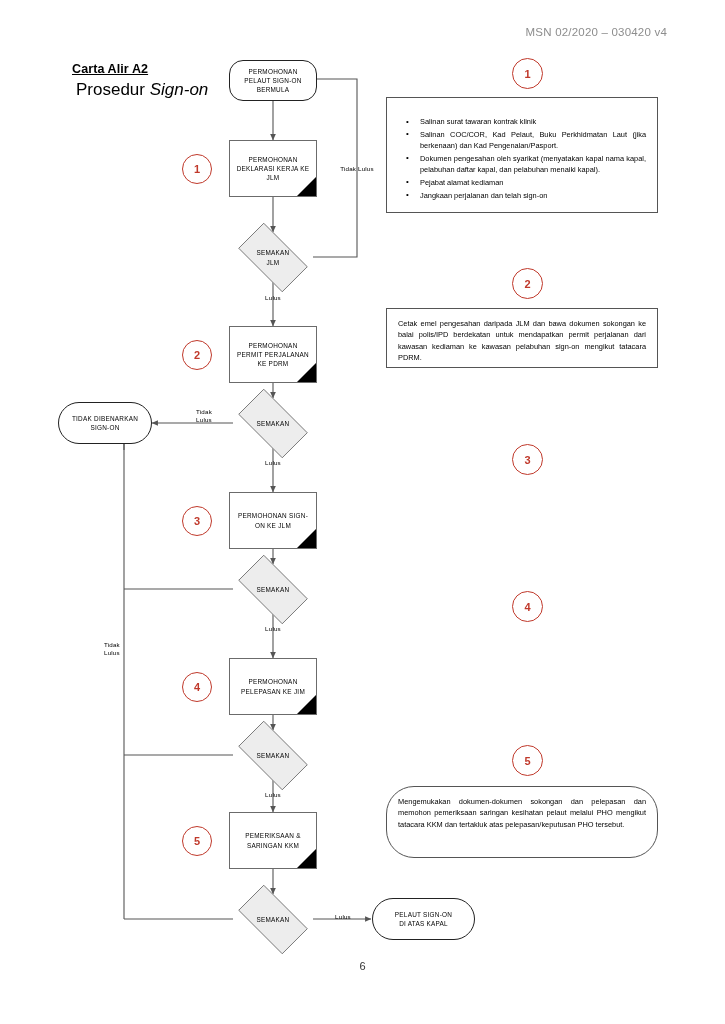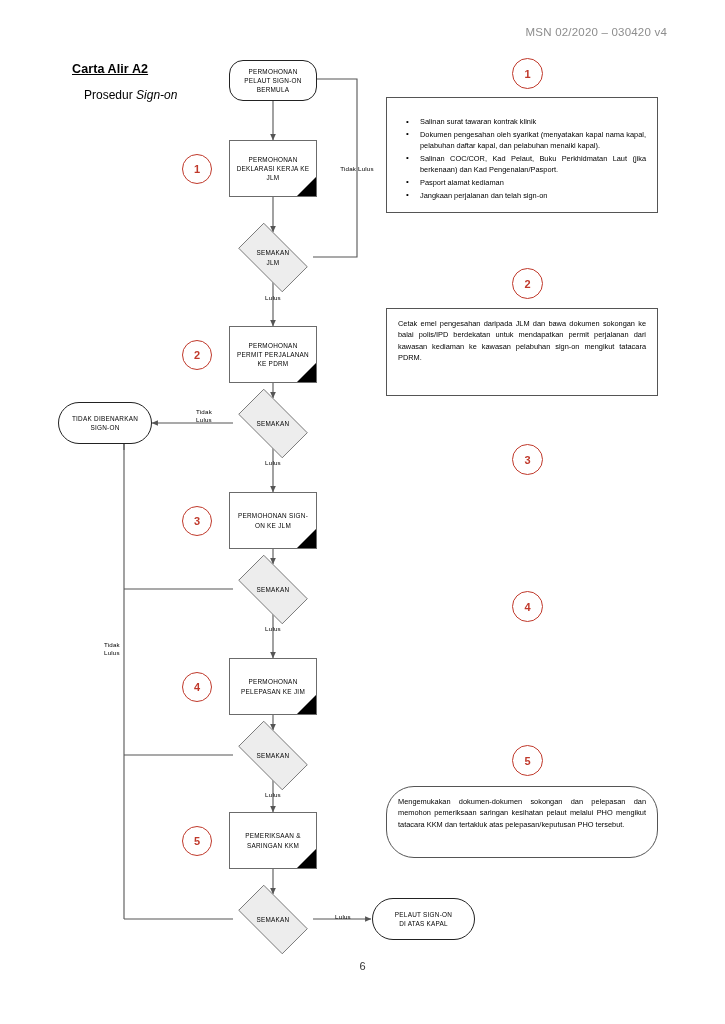--- a/index.html
+++ b/index.html
@@ -27,21 +27,21 @@
   }
 
   
   .title-block { position:absolute; left:72px; top:62px; }
   .title-main {
     font-size:12.5px; font-weight:bold;
     text-decoration:underline;
     margin:0 0 3px 0;
     letter-spacing:0.1px;
   }
-  .title-sub { font-size:12px; margin:12px; }
+  .title-sub { font-size:17px; margin:4px; }
   .title-sub i { font-style:italic; }
 
   
   .flow { position:absolute; left:0; top:0; width:380px; height:1024px; }
   .flow svg { position:absolute; left:0; top:0; }
 
   
   .node {
     position:absolute;
     display:flex; align-items:center; justify-content:center;
@@ -281,29 +281,29 @@
     <div class="node term" style="left:372px; top:898px; width:103px; height:42px;">
       <span>PELAUT SIGN-ON<br>DI ATAS KAPAL</span>
     </div>
 
   </div>
 
   <div class="marker right" style="left:512px; top:58px;">1</div>
   <div class="note" style="left:386px; top:97px; width:272px; height:116px;">
     <ul>
       <li>Salinan surat tawaran kontrak klinik</li>
+      <li>Salinan COC/COR, Kad Pelaut, Buku Perkhidmatan Laut (jika berkenaan) dan Kad Pengenalan/Pasport.</li>
       <li>Dokumen pengesahan oleh syarikat (menyatakan kapal nama kapal, pelabuhan daftar kapal, dan pelabuhan menaiki kapal).</li>
-      <li>Salinan COC/COR, Kad Pelaut, Buku Perkhidmatan Laut (jika berkenaan) dan Kad Pengenalan/Pasport.</li>
-      <li>Pasport alamat kediaman</li>
+      <li>Pejabat alamat kediaman</li>
       <li>Jangkaan perjalanan dan telah sign-on</li>
     </ul>
   </div>
 
   <div class="marker right" style="left:512px; top:268px;">2</div>
-  <div class="note" style="left:386px; top:308px; width:272px; height:88px;">
+  <div class="note" style="left:386px; top:308px; width:272px; height:60px;">
     <p>Cetak emel pengesahan daripada JLM dan bawa dokumen sokongan ke balai polis/IPD berdekatan untuk mendapatkan permit perjalanan dari kawasan kediaman ke kawasan pelabuhan sign-on mengikut tatacara PDRM.</p>
   </div>
 
   <div class="marker right" style="left:512px; top:444px;">3</div>
 
   <div class="marker right" style="left:512px; top:591px;">4</div>
 
   <div class="marker right" style="left:512px; top:745px;">5</div>
   <div class="note" style="left:386px; top:786px; width:272px; height:72px;border-radius:28px;">
     <p>Mengemukakan dokumen-dokumen sokongan dan pelepasan dan memohon pemeriksaan saringan kesihatan pelaut melalui PHO mengikut tatacara KKM dan tertakluk atas pelepasan/keputusan PHO tersebut.</p>

